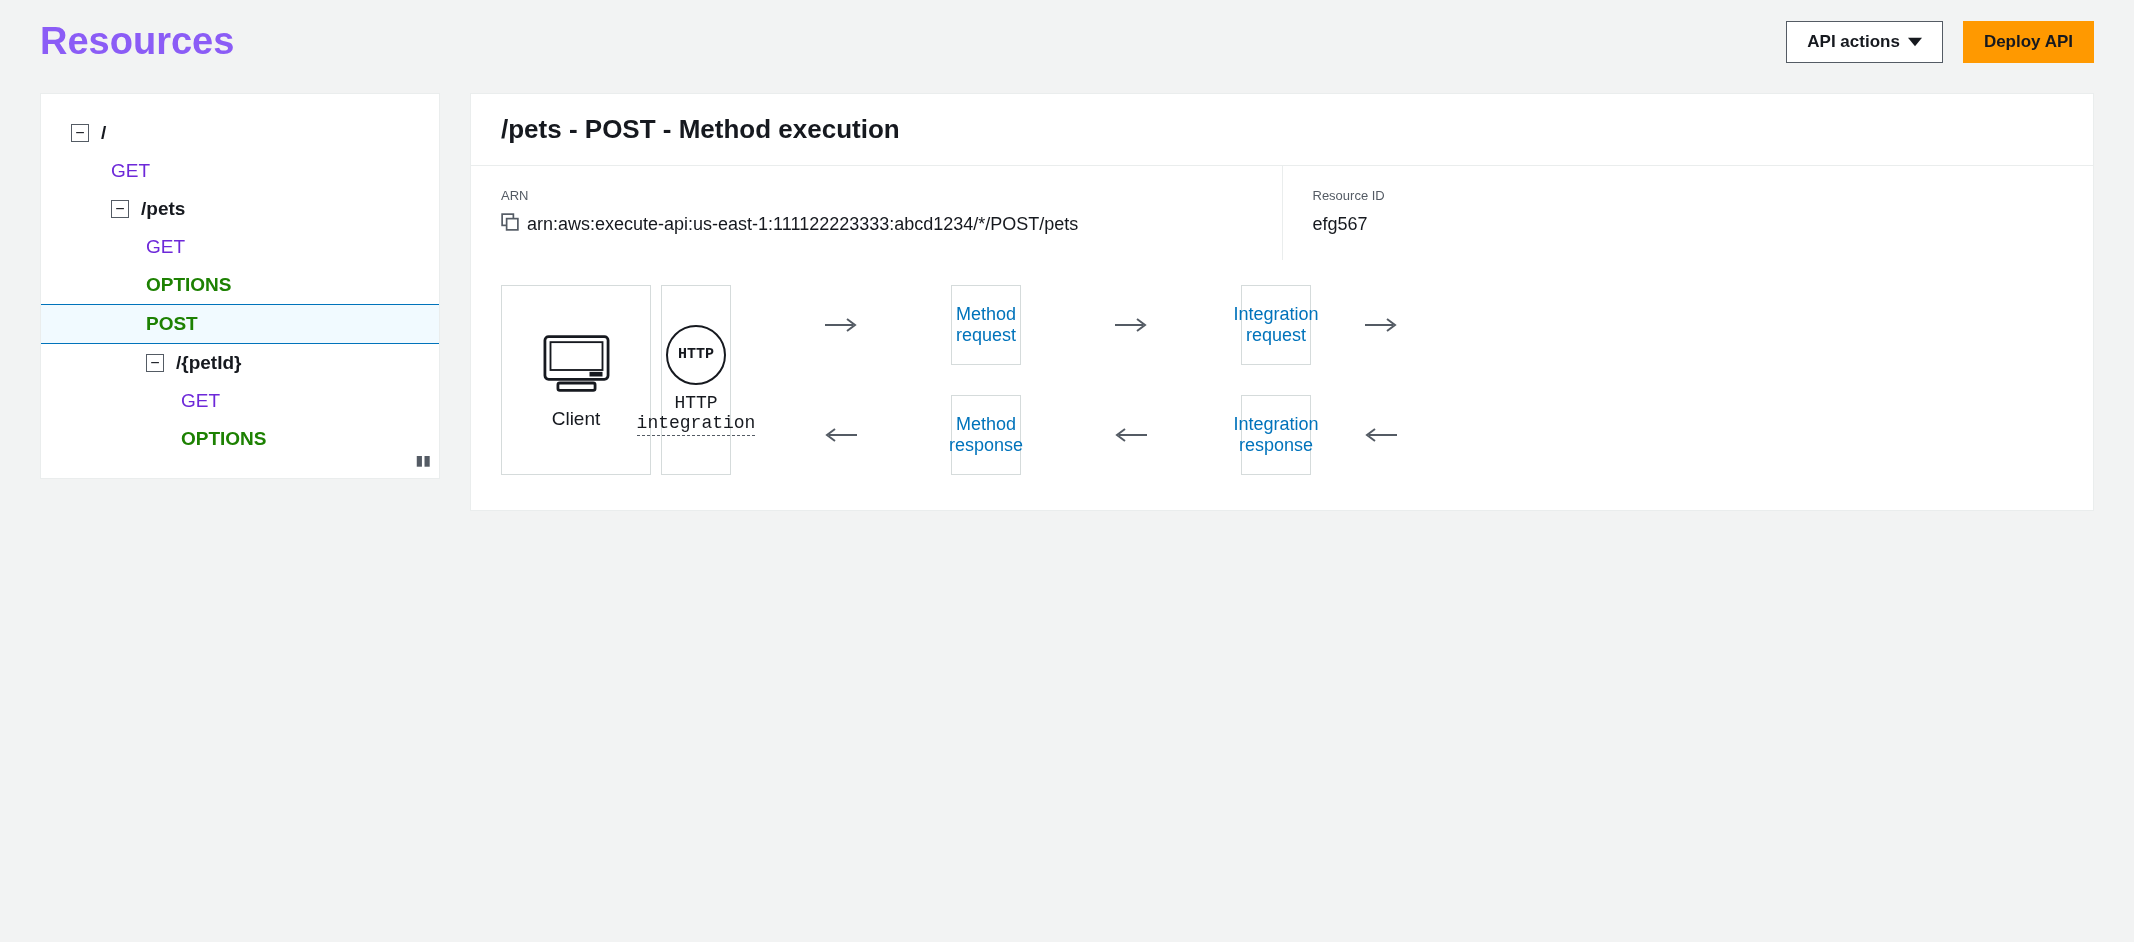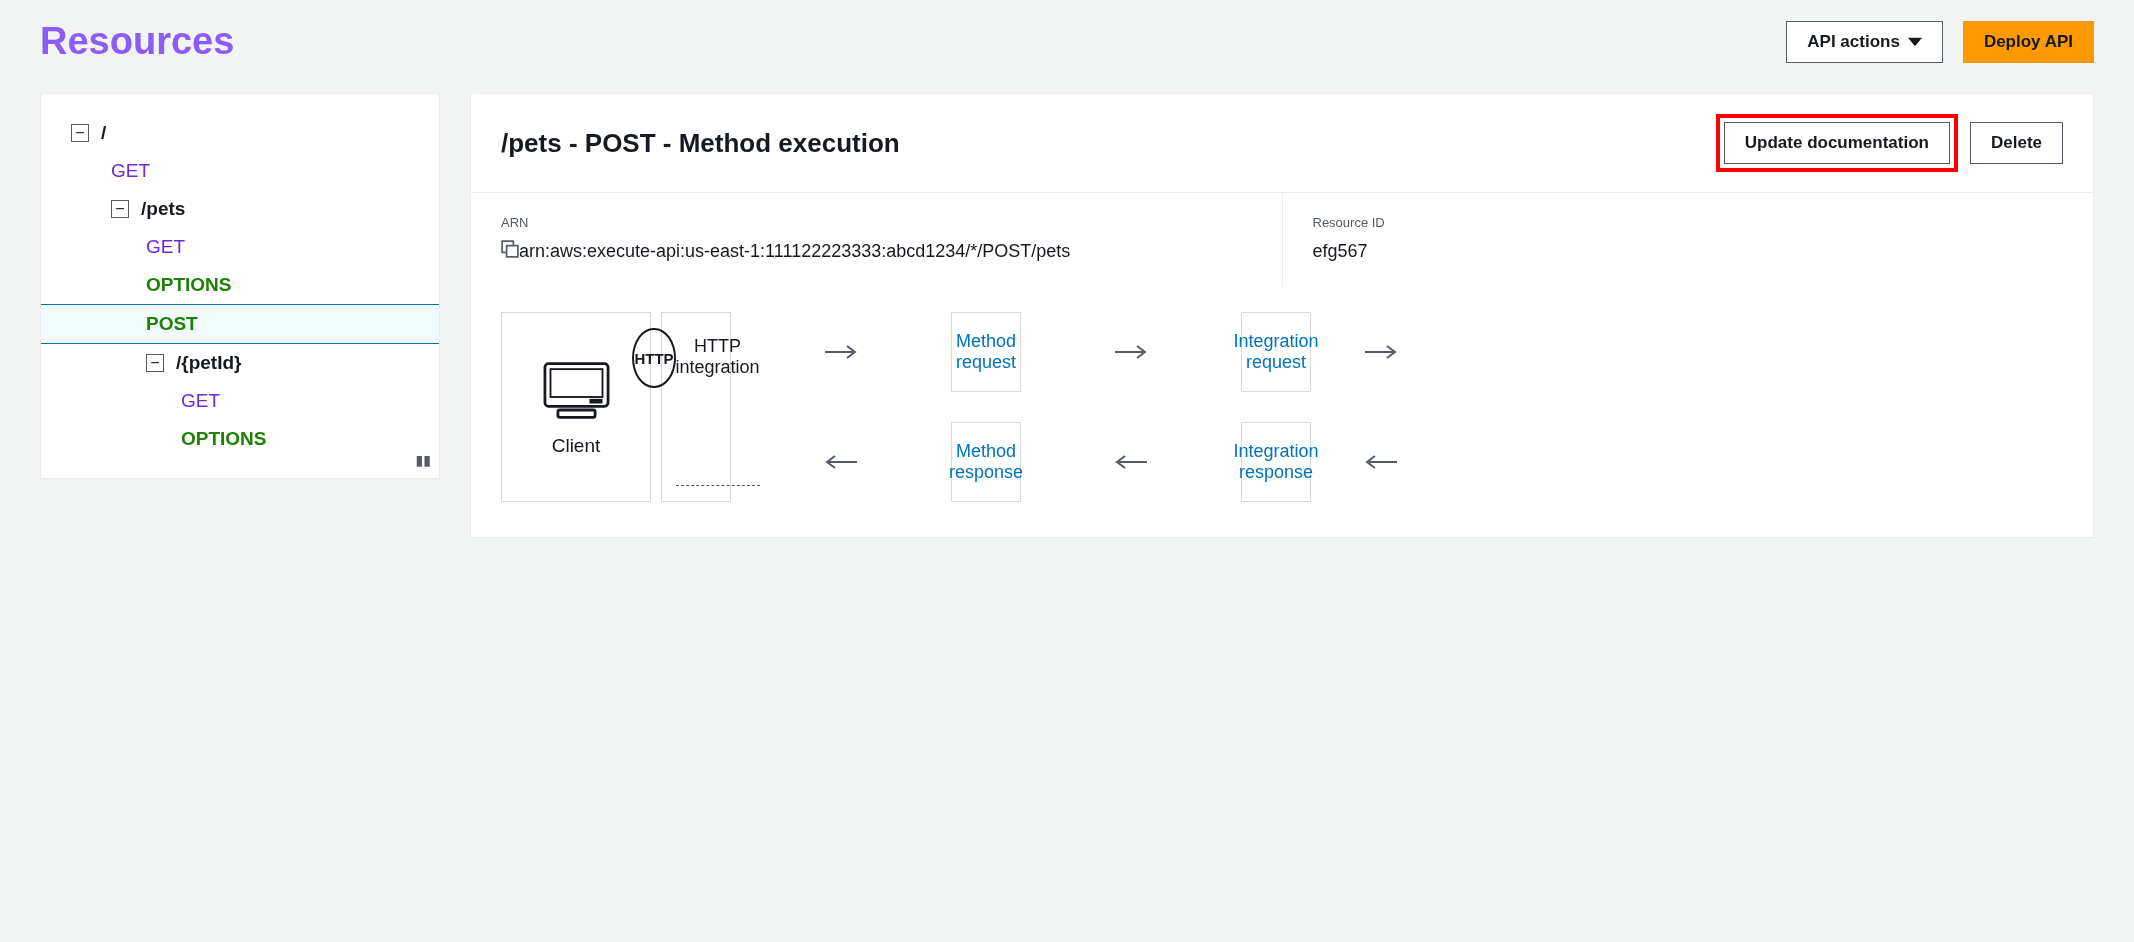--- a/index.html
+++ b/index.html
@@ -23,37 +23,37 @@
 .tree-label.path { color: #16191f; }
 .method-get { color: #6d28d9; font-weight: 400; }
 .method-options { color: #1d8102; font-weight: 700; }
 .method-post { color: #1d8102; font-weight: 700; }
 .indent-1 { padding-left: 70px; }
 .indent-2 { padding-left: 105px; }
 .indent-3 { padding-left: 140px; }
 .drag-handle { position: absolute; right: 8px; bottom: 10px; font-size: 14px; color: #545b64; }
 .sidebar-panel { position: relative; }
 .main-panel { background: #fff; border: 1px solid #eaeded; flex: 1; min-width: 0; }
-.main-header { display: flex; justify-content: space-between; align-items: center; padding: 20px 30px; border-bottom: 1px solid #eaeded; }
+.main-header { display: flex; justify-content: space-between; align-items: flex-start; padding: 20px 30px; border-bottom: 1px solid #eaeded; }
 .main-title { font-size: 26px; font-weight: 700; }
 .main-actions { display: flex; gap: 12px; align-items: center; }
 .highlight-box { border: 4px solid #ff0000; padding: 4px; }
 .info-row { display: flex; border-bottom: 0px solid #eaeded; }
 .info-cell { padding: 22px 30px; flex: 1; }
 .info-cell:first-child { border-right: 1px solid #eaeded; }
 .info-label { color: #545b64; font-size: 13px; margin-bottom: 8px; }
-.info-value { font-size: 18px; color: #16191f; display: flex; align-items: flex-start; line-height: 1.5; }
+.info-value { font-size: 18px; color: #16191f; display: flex; align-items: flex-start; gap: 8px; line-height: 1.5; }
 .copy-icon { flex-shrink: 0; margin-top: 2px; }
 .flow-section { padding: 25px 30px 35px; }
 .flow-grid { display: grid; grid-template-columns: 150px 70px 200px 70px 200px 70px 120px; gap: 10px; align-items: stretch; }
 .flow-box { border: 1px solid #d5dbdb; display: flex; align-items: center; justify-content: center; text-align: center; padding: 18px 12px; font-size: 18px; min-height: 60px; }
 .flow-box.link { color: #0073bb; cursor: pointer; }
 .flow-client { grid-row: 1 / 3; display: flex; flex-direction: column; align-items: center; justify-content: center; border: 1px solid #d5dbdb; padding: 20px; }
 .flow-client-label { font-size: 19px; margin-top: 12px; }
-.flow-endpoint { grid-row: 1 / 3; display: flex; flex-direction: row; justify-content: center; border: 1px solid #d5dbdb; padding: 15px 8px; }
+.flow-endpoint { grid-row: 1 / 3; display: flex; flex-direction: column; align-items: center; justify-content: center; border: 1px solid #d5dbdb; padding: 15px 8px; font-family: Liberation Mono, monospace; }
 .flow-endpoint-label { font-size: 18px; text-align: center; margin-top: 8px; border-bottom: 1px dashed #545b64; padding-bottom: 2px; }
 .arrow-cell { display: flex; align-items: center; justify-content: center; color: #545b64; }
 .arrow-cell svg { width: 32px; height: 20px; }
 .http-circle { width: 60px; height: 60px; border: 2.5px solid #16191f; border-radius: 50%; display: flex; align-items: center; justify-content: center; font-size: 15px; font-weight: 700; }
 .client-monitor { width: 75px; height: 65px; }
 .row-gap { grid-template-rows: 1fr 1fr; row-gap: 30px; }
 </style>
 </head>
 <body>
 
@@ -106,30 +106,20 @@
         <div class="tree-row indent-3">
           <span class="method-options">OPTIONS</span>
         </div>
       </div>
       <span class="drag-handle">▮▮</span>
     </div>
 
     <div class="main-panel">
       <div class="main-header">
         <div class="main-title">/pets - POST - Method execution</div>
-        <div class="main-actions">
-          <span class="highlight-box">
-            <button class="btn">
-              <span>Update documentation</span>
-            </button>
-          </span>
-          <button class="btn">
-            <span>Delete</span>
-          </button>
-        </div>
       </div>
 
       <div class="info-row">
         <div class="info-cell">
           <div class="info-label">ARN</div>
           <div class="info-value">
             <svg class="copy-icon" width="18" height="18" viewBox="0 0 16 16">
               <rect x="1" y="1" width="10" height="10" fill="none" stroke="#545b64" stroke-width="1.5"></rect>
               <rect x="5" y="5" width="10" height="10" fill="#fff" stroke="#545b64" stroke-width="1.5"></rect>
             </svg>

